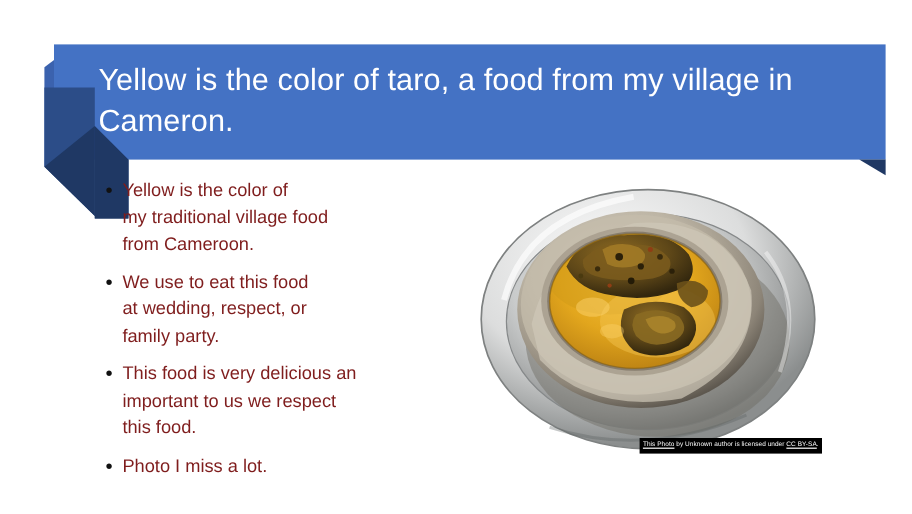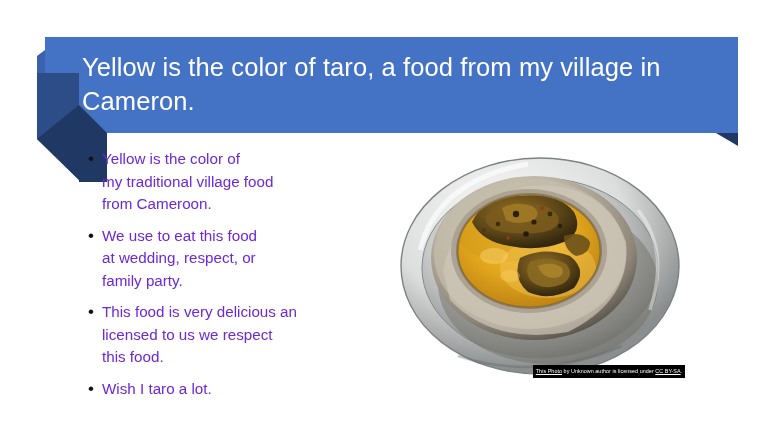--- a/index.html
+++ b/index.html
@@ -61,21 +61,21 @@
   .bullet-dot {
     flex: 0 0 auto;
     width: 14px;
     color: #111111;
     font-size: 17px;
     line-height: 22.5px;
     text-align: left;
   }
   .bullet-text {
     flex: 1 1 auto;
-    color: #6d28d9;
+    color: #7f1d1d;
     font-size: 15.2px;
     line-height: 22.5px;
     white-space: pre-line;
     font-family: "Liberation Sans", sans-serif;
   }
 
   
   .photo-frame {
     position: absolute;
     left: 398px;
@@ -144,27 +144,27 @@
     <div class="bullet">
       <span class="bullet-dot">•</span>
       <span class="bullet-text">We use to eat this food
 at wedding, respect, or
 family party.</span>
     </div>
 
     <div class="bullet">
       <span class="bullet-dot">•</span>
       <span class="bullet-text">This food is very delicious an
-licensed to us we respect
+important to us we respect
 this food.</span>
     </div>
 
     <div class="bullet">
       <span class="bullet-dot">•</span>
-      <span class="bullet-text">Wish I taro a lot.</span>
+      <span class="bullet-text">Photo I miss a lot.</span>
     </div>
 
   </div>
 
   <div class="photo-frame">
     <svg width="290" height="231" viewBox="0 0 290 231">
       <defs>
         <radialGradient id="plateGrad" cx="42%" cy="34%" r="72%">
           <stop offset="0%" stop-color="#e9eaea"></stop>
           <stop offset="55%" stop-color="#c9cbcb"></stop>

